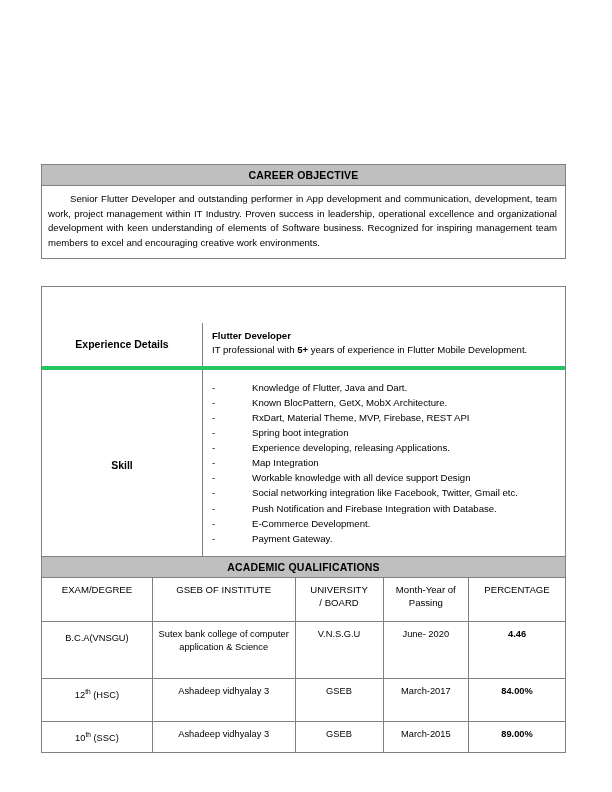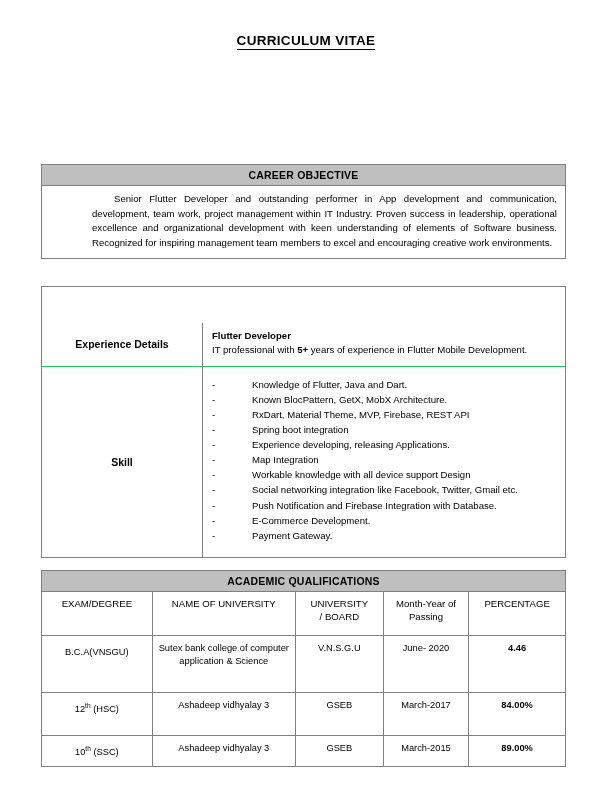--- a/index.html
+++ b/index.html
@@ -70,40 +70,39 @@
     text-align: center;
     font-weight: bold;
     font-size: 10.5px;
     letter-spacing: 0.2px;
     padding: 4px 0 4px 0;
   }
   .body-cell {
     padding: 5px 6px 7px 6px;
     font-size: 9.6px;
     line-height: 14.6px;
-    margin-left: 44px;
   }
 
   
   #career-objective { top: 164px; }
   #career-objective .body-cell {
     padding: 6px 8px 8px 6px;
     text-align: justify;
   }
   #career-objective .body-cell .indent { padding-left: 22px; }
 
   
   #experience-summary { top: 286px; }
   .exp-table {
     width: 100%;
     border-collapse: collapse;
     margin-top: 36px;
   }
   .exp-table td {
-    border-top: 1px solid #22c55e;
+    border-top: 4px solid #22c55e;
     vertical-align: middle;
   }
   .exp-table tr:first-child td { border-top: none; }
   .exp-label {
     width: 152px;
     border-right: 1px solid #808080;
     text-align: center;
     font-weight: bold;
     font-size: 10.5px;
     padding: 10px 4px;
@@ -134,21 +133,21 @@
     padding-left: 40px;
   }
   .skill-list li::before {
     content: "-";
     position: absolute;
     left: 0;
     top: 0;
   }
 
   
-  #academic-qualifications { top: 570px; }
+  #academic-qualifications { top: 556px; }
   .acad-table {
     width: 100%;
     border-collapse: collapse;
     font-size: 9.3px;
   }
   .acad-table th, .acad-table td {
     border: 1px solid #808080;
     text-align: center;
     vertical-align: top;
   }
@@ -176,23 +175,20 @@
   .col-univ { width: 86px; }
   .col-month { width: 86px; }
   .col-pct { width: 95px; }
   sup { font-size: 6.6px; vertical-align: super; }
 </style>
 </head>
 <body>
 
 <div class="page">
 
-  <div class="doc-title">
-    <span>CURRICULUM VITAE</span>
-  </div>
 
 
   <div class="sec" id="career-objective">
     <div class="band">CAREER OBJECTIVE</div>
     <div class="body-cell">
       <span class="indent">Senior Flutter Developer and outstanding performer in App development and communication, development, team work, project management within IT Industry. Proven success in leadership, operational excellence and organizational development with keen understanding of elements of Software business. Recognized for inspiring management team members to excel and encouraging creative work environments.</span>
     </div>
   </div>
 
   <div class="sec" id="experience-summary">
@@ -226,21 +222,21 @@
       </tbody>
     </table>
   </div>
 
   <div class="sec" id="academic-qualifications">
     <div class="band">ACADEMIC QUALIFICATIONS</div>
     <table class="acad-table">
       <thead>
         <tr>
           <th class="col-exam">EXAM/DEGREE</th>
-          <th class="col-inst">NAME OF UNIVERSITY</th>
+          <th class="col-inst">GSEB OF INSTITUTE</th>
           <th class="col-univ">
             <span>UNIVERSITY</span><br>
             <span>/ BOARD</span>
           </th>
           <th class="col-month">
             <span>Month-Year of</span><br>
             <span>Passing</span>
           </th>
           <th class="col-pct">PERCENTAGE</th>
         </tr>

